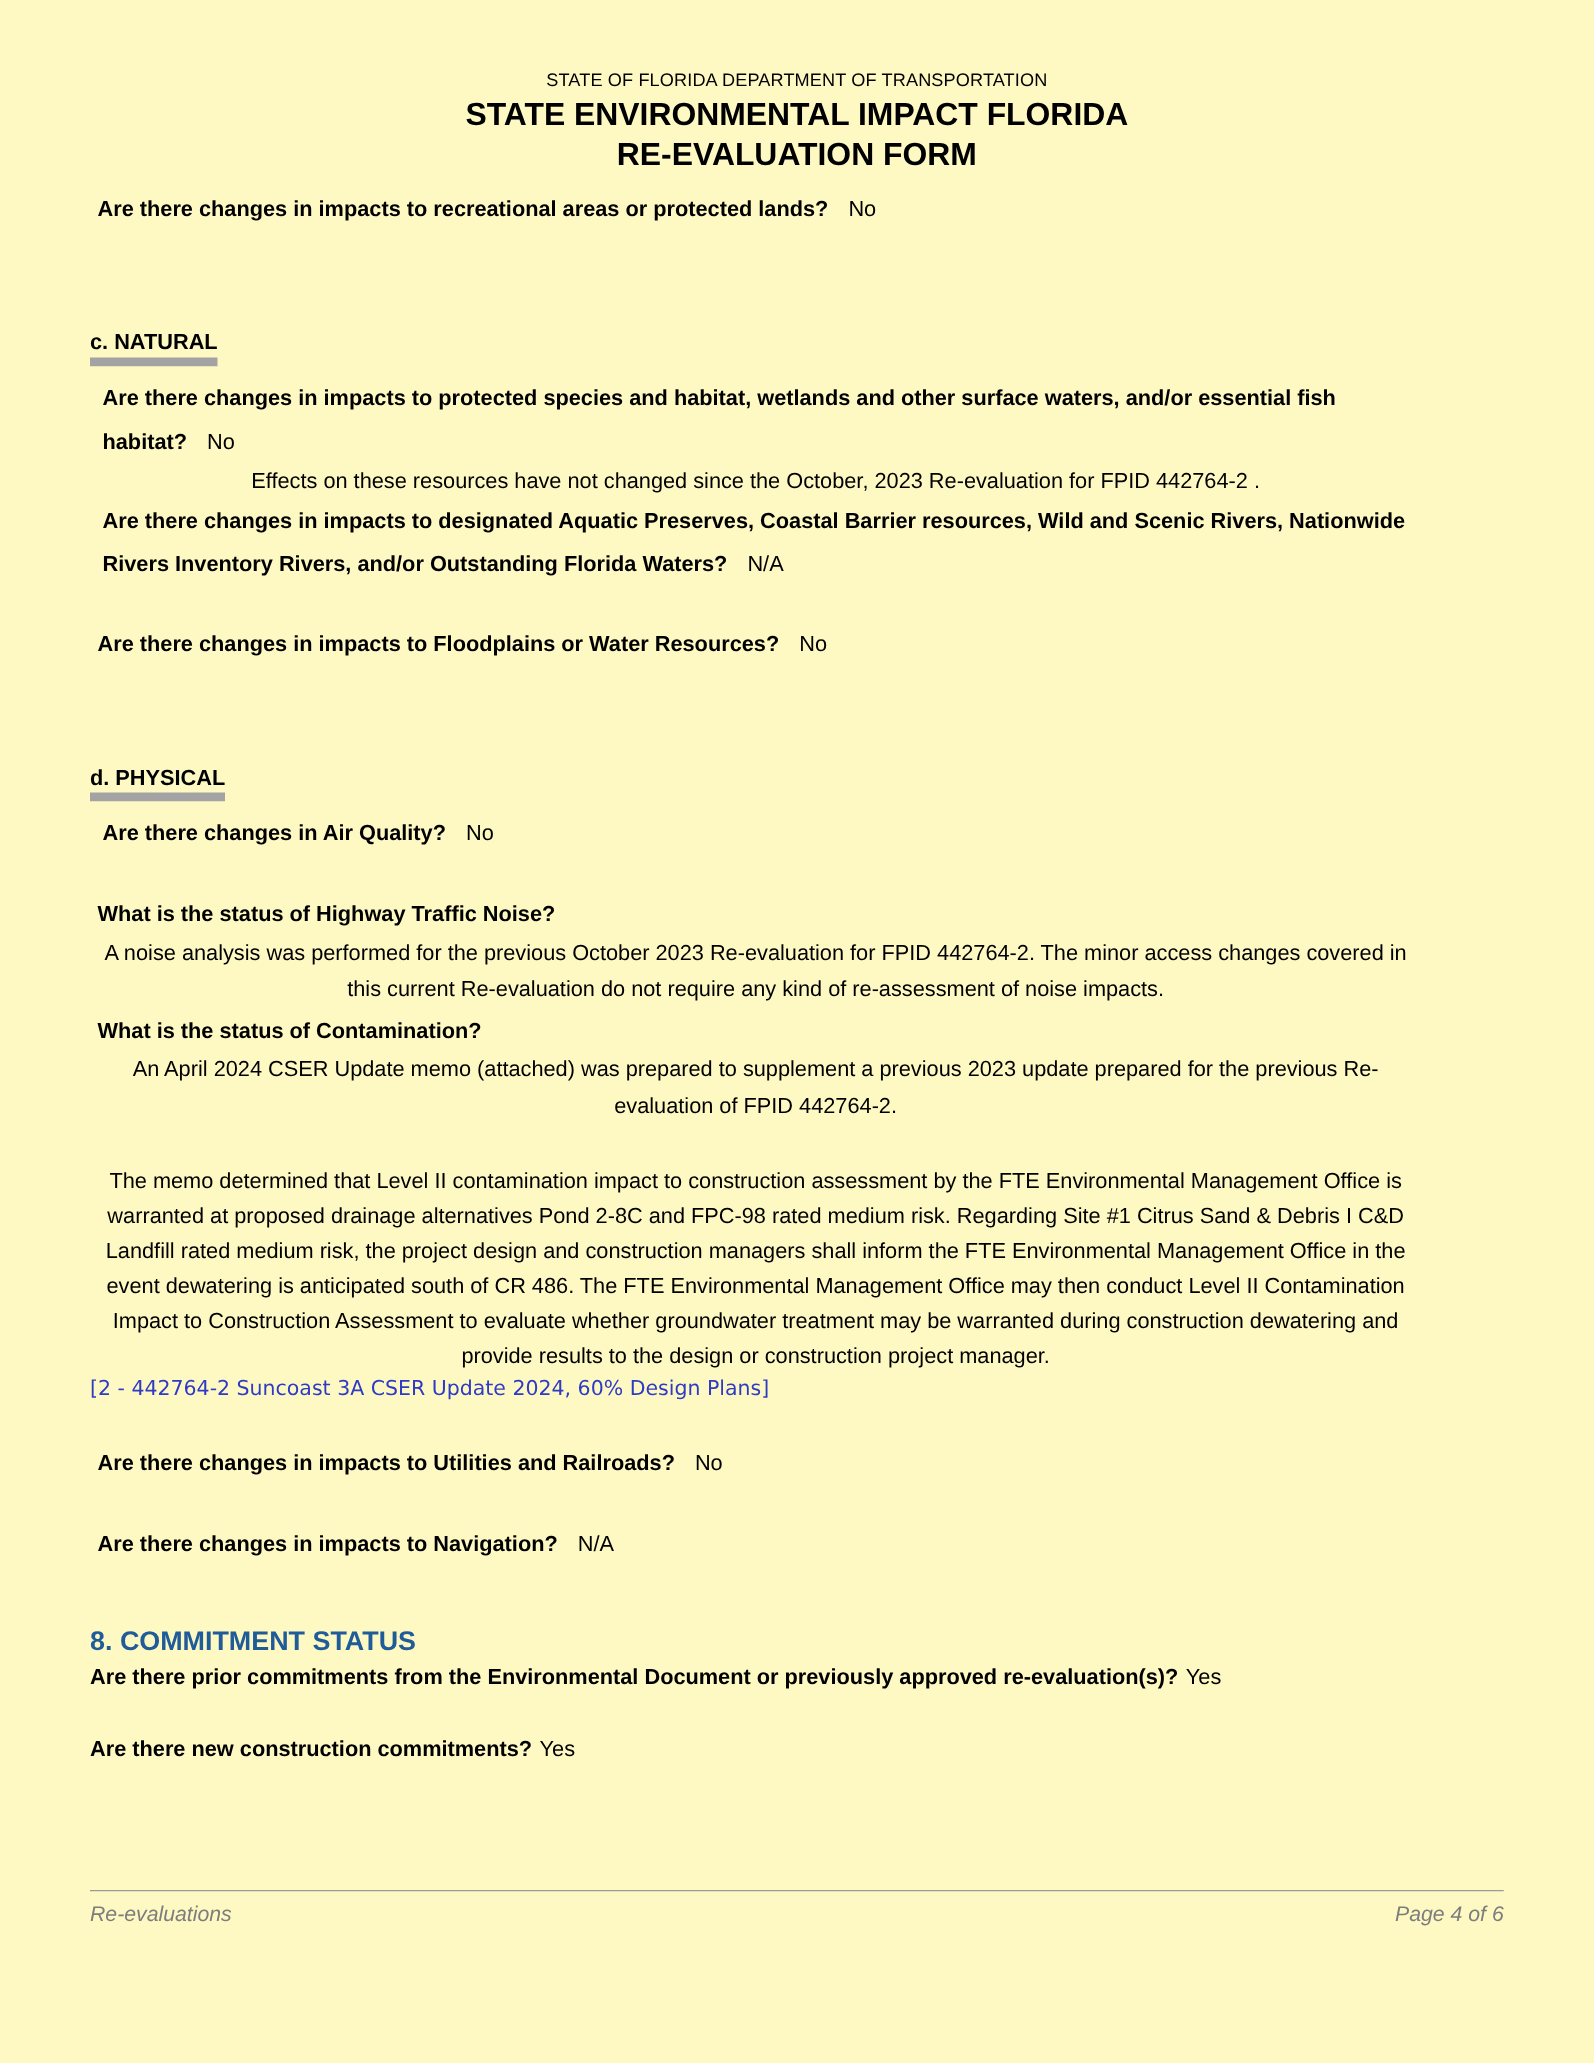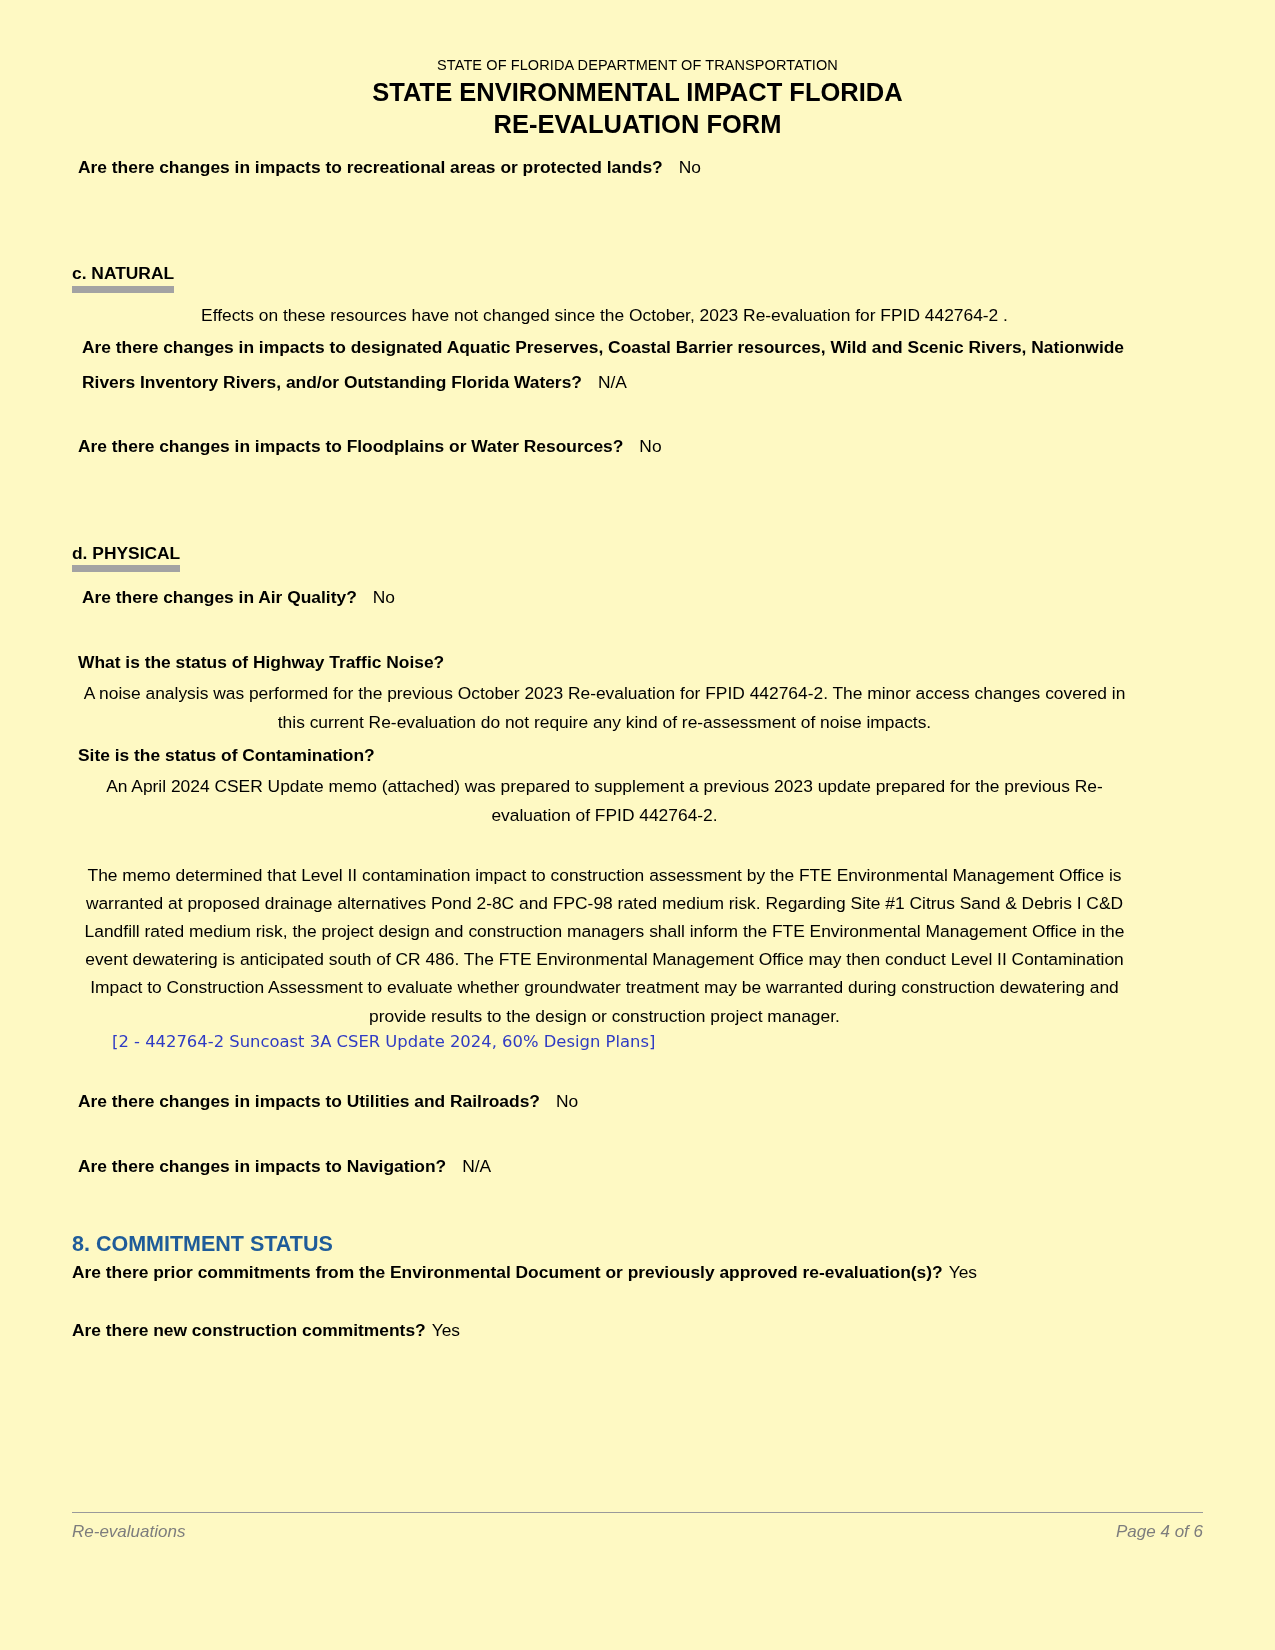--- a/index.html
+++ b/index.html
@@ -78,21 +78,20 @@
     padding-bottom: 1px;
     line-height: 1.3;
     color: #000;
   }
 
   .citation {
     font-size: 16.4px;
     color: #2f3bc4;
     font-family: "DejaVu Sans", sans-serif;
     line-height: 1.5;
-    margin-left: 40px;
   }
 
   .blue-heading {
     font-size: 21.5px;
     font-weight: bold;
     color: #1f5c99;
     line-height: 1.4;
   }
 
   .spacer-xs { height: 8px; }
@@ -141,20 +140,23 @@
     </div>
 
     <div class="spacer-xxl"></div>
 
     <div>
       <span class="section-label">c. NATURAL</span>
     </div>
 
     <div class="spacer-xs"></div>
 
+    <div class="q indent2">
+      <span>Are there changes in impacts to protected species and habitat, wetlands and other surface waters, and/or essential fish habitat?</span><span class="ans">No</span>
+    </div>
 
     <div class="para">Effects on these resources have not changed since the October, 2023 Re-evaluation for FPID 442764-2 .</div>
 
     <div class="q indent2">
       <span>Are there changes in impacts to designated Aquatic Preserves, Coastal Barrier resources, Wild and Scenic Rivers, Nationwide Rivers Inventory Rivers, and/or Outstanding Florida Waters?</span><span class="ans">N/A</span>
     </div>
 
     <div class="spacer-md"></div>
 
     <div class="q indent1">
@@ -175,21 +177,21 @@
 
     <div class="spacer-md"></div>
 
     <div class="q indent1">
       <span>What is the status of Highway Traffic Noise?</span>
     </div>
 
     <div class="para">A noise analysis was performed for the previous October 2023 Re-evaluation for FPID 442764-2. The minor access changes covered in this current Re-evaluation do not require any kind of re-assessment of noise impacts.</div>
 
     <div class="q indent1">
-      <span>Site is the status of Contamination?</span>
+      <span>What is the status of Contamination?</span>
     </div>
 
     <div class="para">An April 2024 CSER Update memo (attached) was prepared to supplement a previous 2023 update prepared for the previous Re-evaluation of FPID 442764-2.</div>
 
     <div class="spacer-md"></div>
 
     <div class="para tight">The memo determined that Level II contamination impact to construction assessment by the FTE Environmental Management Office is warranted at proposed drainage alternatives Pond 2-8C and FPC-98 rated medium risk. Regarding Site #1 Citrus Sand &amp; Debris I C&amp;D Landfill rated medium risk, the project design and construction managers shall inform the FTE Environmental Management Office in the event dewatering is anticipated south of CR 486. The FTE Environmental Management Office may then conduct Level II Contamination Impact to Construction Assessment to evaluate whether groundwater treatment may be warranted during construction dewatering and provide results to the design or construction project manager.</div>
 
     <div class="citation">[2 - 442764-2 Suncoast 3A CSER Update 2024, 60% Design Plans]</div>
 

